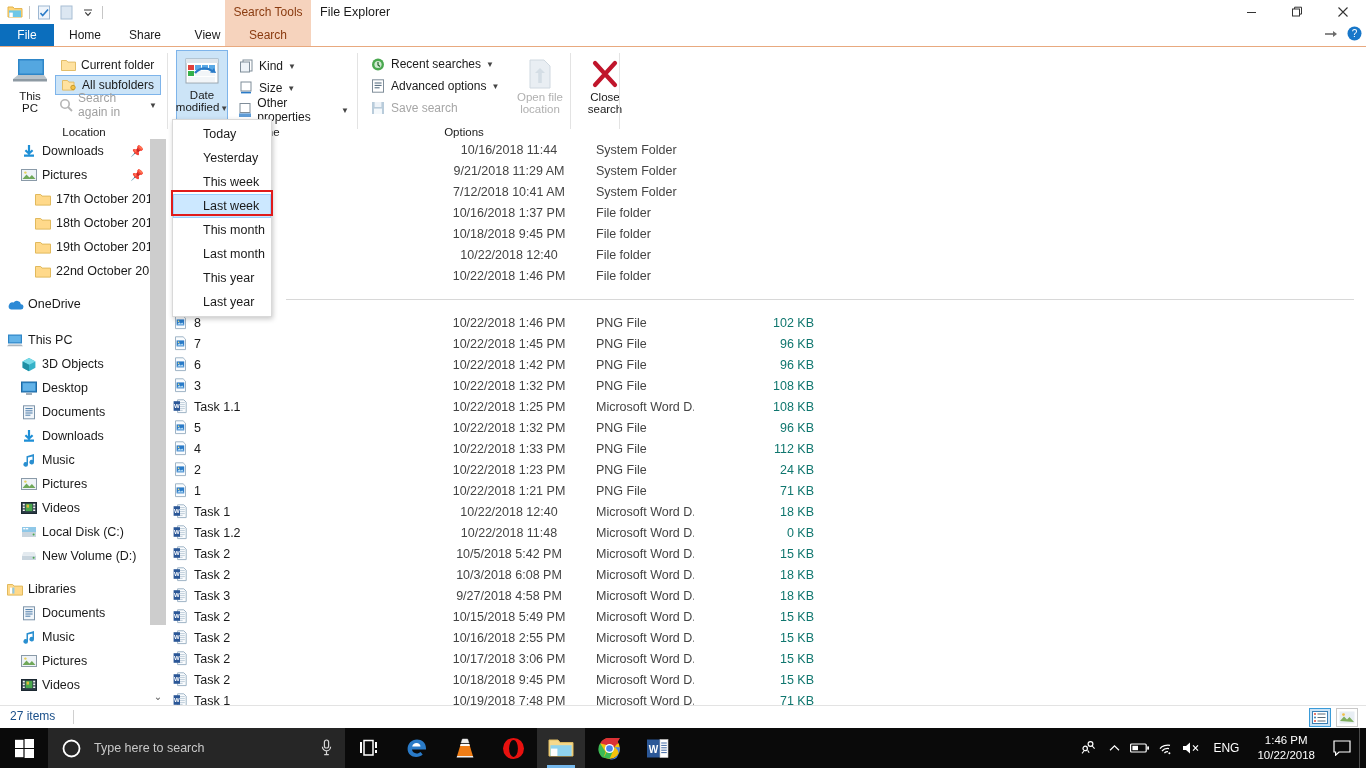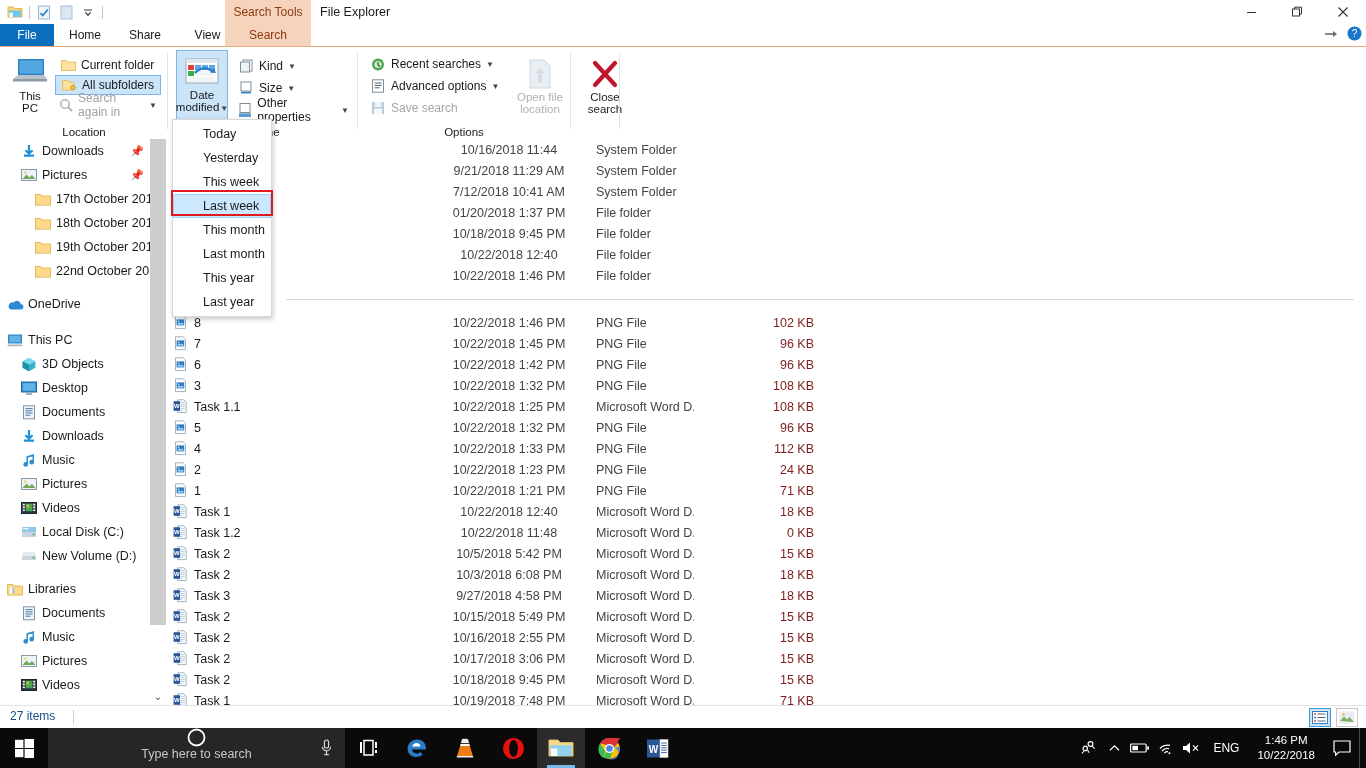--- a/index.html
+++ b/index.html
@@ -76,21 +76,21 @@
   .nav-item .pin { margin-left:auto; margin-right:6px; color:#9a9a9a; font-size:11px; }
 
   .filelist { position:absolute; left:166px; top:139px; width:1200px; height:566px; background:#fff; overflow:hidden; }
   .grouphdr { position:relative; height:26px; display:flex; align-items:center; padding-left:26px; color:#1a4f8a; font-size:12.5px;}
   .grouphdr .line { position:absolute; left:120px; right:12px; top:13px; height:1px; background:#d8d8d8; }
   .frow { display:flex; align-items:center; height:21px; font-size:12.5px; }
   .fc-icon { width:28px; display:flex; align-items:center; justify-content:center; flex:0 0 28px; }
   .fc-name { flex:0 0 250px; color:#1a1a1a; overflow:hidden; white-space:nowrap; }
   .fc-date { flex:0 0 130px; text-align:center; color:#444; }
   .fc-type { flex:0 0 120px; padding-left:22px; color:#444; white-space:nowrap; overflow:hidden; }
-  .fc-size { flex:0 0 120px; text-align:right; color:#7f1d1d; }
+  .fc-size { flex:0 0 120px; text-align:right; color:#0f766e; }
 
   
   .dropdown { position:absolute; left:172px; top:119px; width:100px; background:#fff;
               border:1px solid #d9d9d9; box-shadow:1px 2px 5px rgba(0,0,0,.22); z-index:50; padding:2px 0; }
   .dropdown::before { content:""; position:absolute; left:0; top:0; width:22px; height:100%; background:#fff; }
   .dd-item { position:relative; height:24px; display:flex; align-items:center; padding-left:30px;
              font-size:12.5px; color:#1a1a1a; z-index:2; }
   .dd-item.focused { background:#cce8ff; border:1px solid #99d1ff; padding-left:29px; }
   .dd-redbox { position:absolute; left:-2px; top:76px; width:100px; height:26px; border:2px solid #e01b1b; z-index:60; pointer-events:none; }
 
@@ -100,21 +100,21 @@
   .status-sep { position:absolute; left:73px; top:4px; width:1px; height:14px; background:#d0d0d0; }
   .viewbtns { position:absolute; right:8px; top:2px; display:flex; gap:5px; }
   .vbtn { width:22px; height:19px; display:flex; align-items:center; justify-content:center; }
   .vbtn.active { background:#cce4f7; border:1px solid #3a9bd8; }
   .vbtn.plain { border:1px solid #c8c8c8; }
 
   
   .taskbar { position:absolute; left:0; top:728px; width:1366px; height:40px; background:#0a0a0a; }
   .start { position:absolute; left:0; top:0; width:48px; height:40px; display:flex; align-items:center; justify-content:center; }
   .searchbox { position:absolute; left:48px; top:0; width:297px; height:40px; background:#262626;
-               display:flex; align-items:center;flex-direction:column; }
+               display:flex; align-items:center; }
   .searchbox .cort { width:46px; display:flex; align-items:center; justify-content:center; }
   .searchbox .ph { color:#c8c8c8; font-size:12.5px; }
   .searchbox .mic { position:absolute; right:12px; top:11px; }
   .tb-icons { position:absolute; left:345px; top:0; height:40px; display:flex; align-items:center; }
   .tbi { width:48px; height:40px; display:flex; align-items:center; justify-content:center; position:relative; }
   .tbi.active { background:#2b2b2b; }
   .tbi .under { position:absolute; bottom:0; left:10px; width:28px; height:3px; background:#76b9ed; }
   .tray { position:absolute; right:0; top:0; height:40px; display:flex; align-items:center; color:#fff; }
   .tray-ico { width:26px; height:40px; display:flex; align-items:center; justify-content:center; }
   .tray-lang { font-size:12px; padding:0 8px; }
@@ -626,21 +626,21 @@
           <span class="fc-type">System Folder</span>
           <span class="fc-size"></span>
         </div>
         <div class="frow">
           <span class="fc-icon">
             <svg width="16" height="15" viewBox="0 0 16 15">
               <path d="M.5 2.5h5.2l1.3 1.6H15.5v9H.5z" fill="#ffd98a" stroke="#e1b95c"></path>
             </svg>
           </span>
           <span class="fc-name">r 2018</span>
-          <span class="fc-date">01/20/2018 1:37 PM</span>
+          <span class="fc-date">10/16/2018 1:37 PM</span>
           <span class="fc-type">File folder</span>
           <span class="fc-size"></span>
         </div>
         <div class="frow">
           <span class="fc-icon">
             <svg width="16" height="15" viewBox="0 0 16 15">
               <path d="M.5 2.5h5.2l1.3 1.6H15.5v9H.5z" fill="#ffd98a" stroke="#e1b95c"></path>
             </svg>
           </span>
           <span class="fc-name">r 2018</span>

